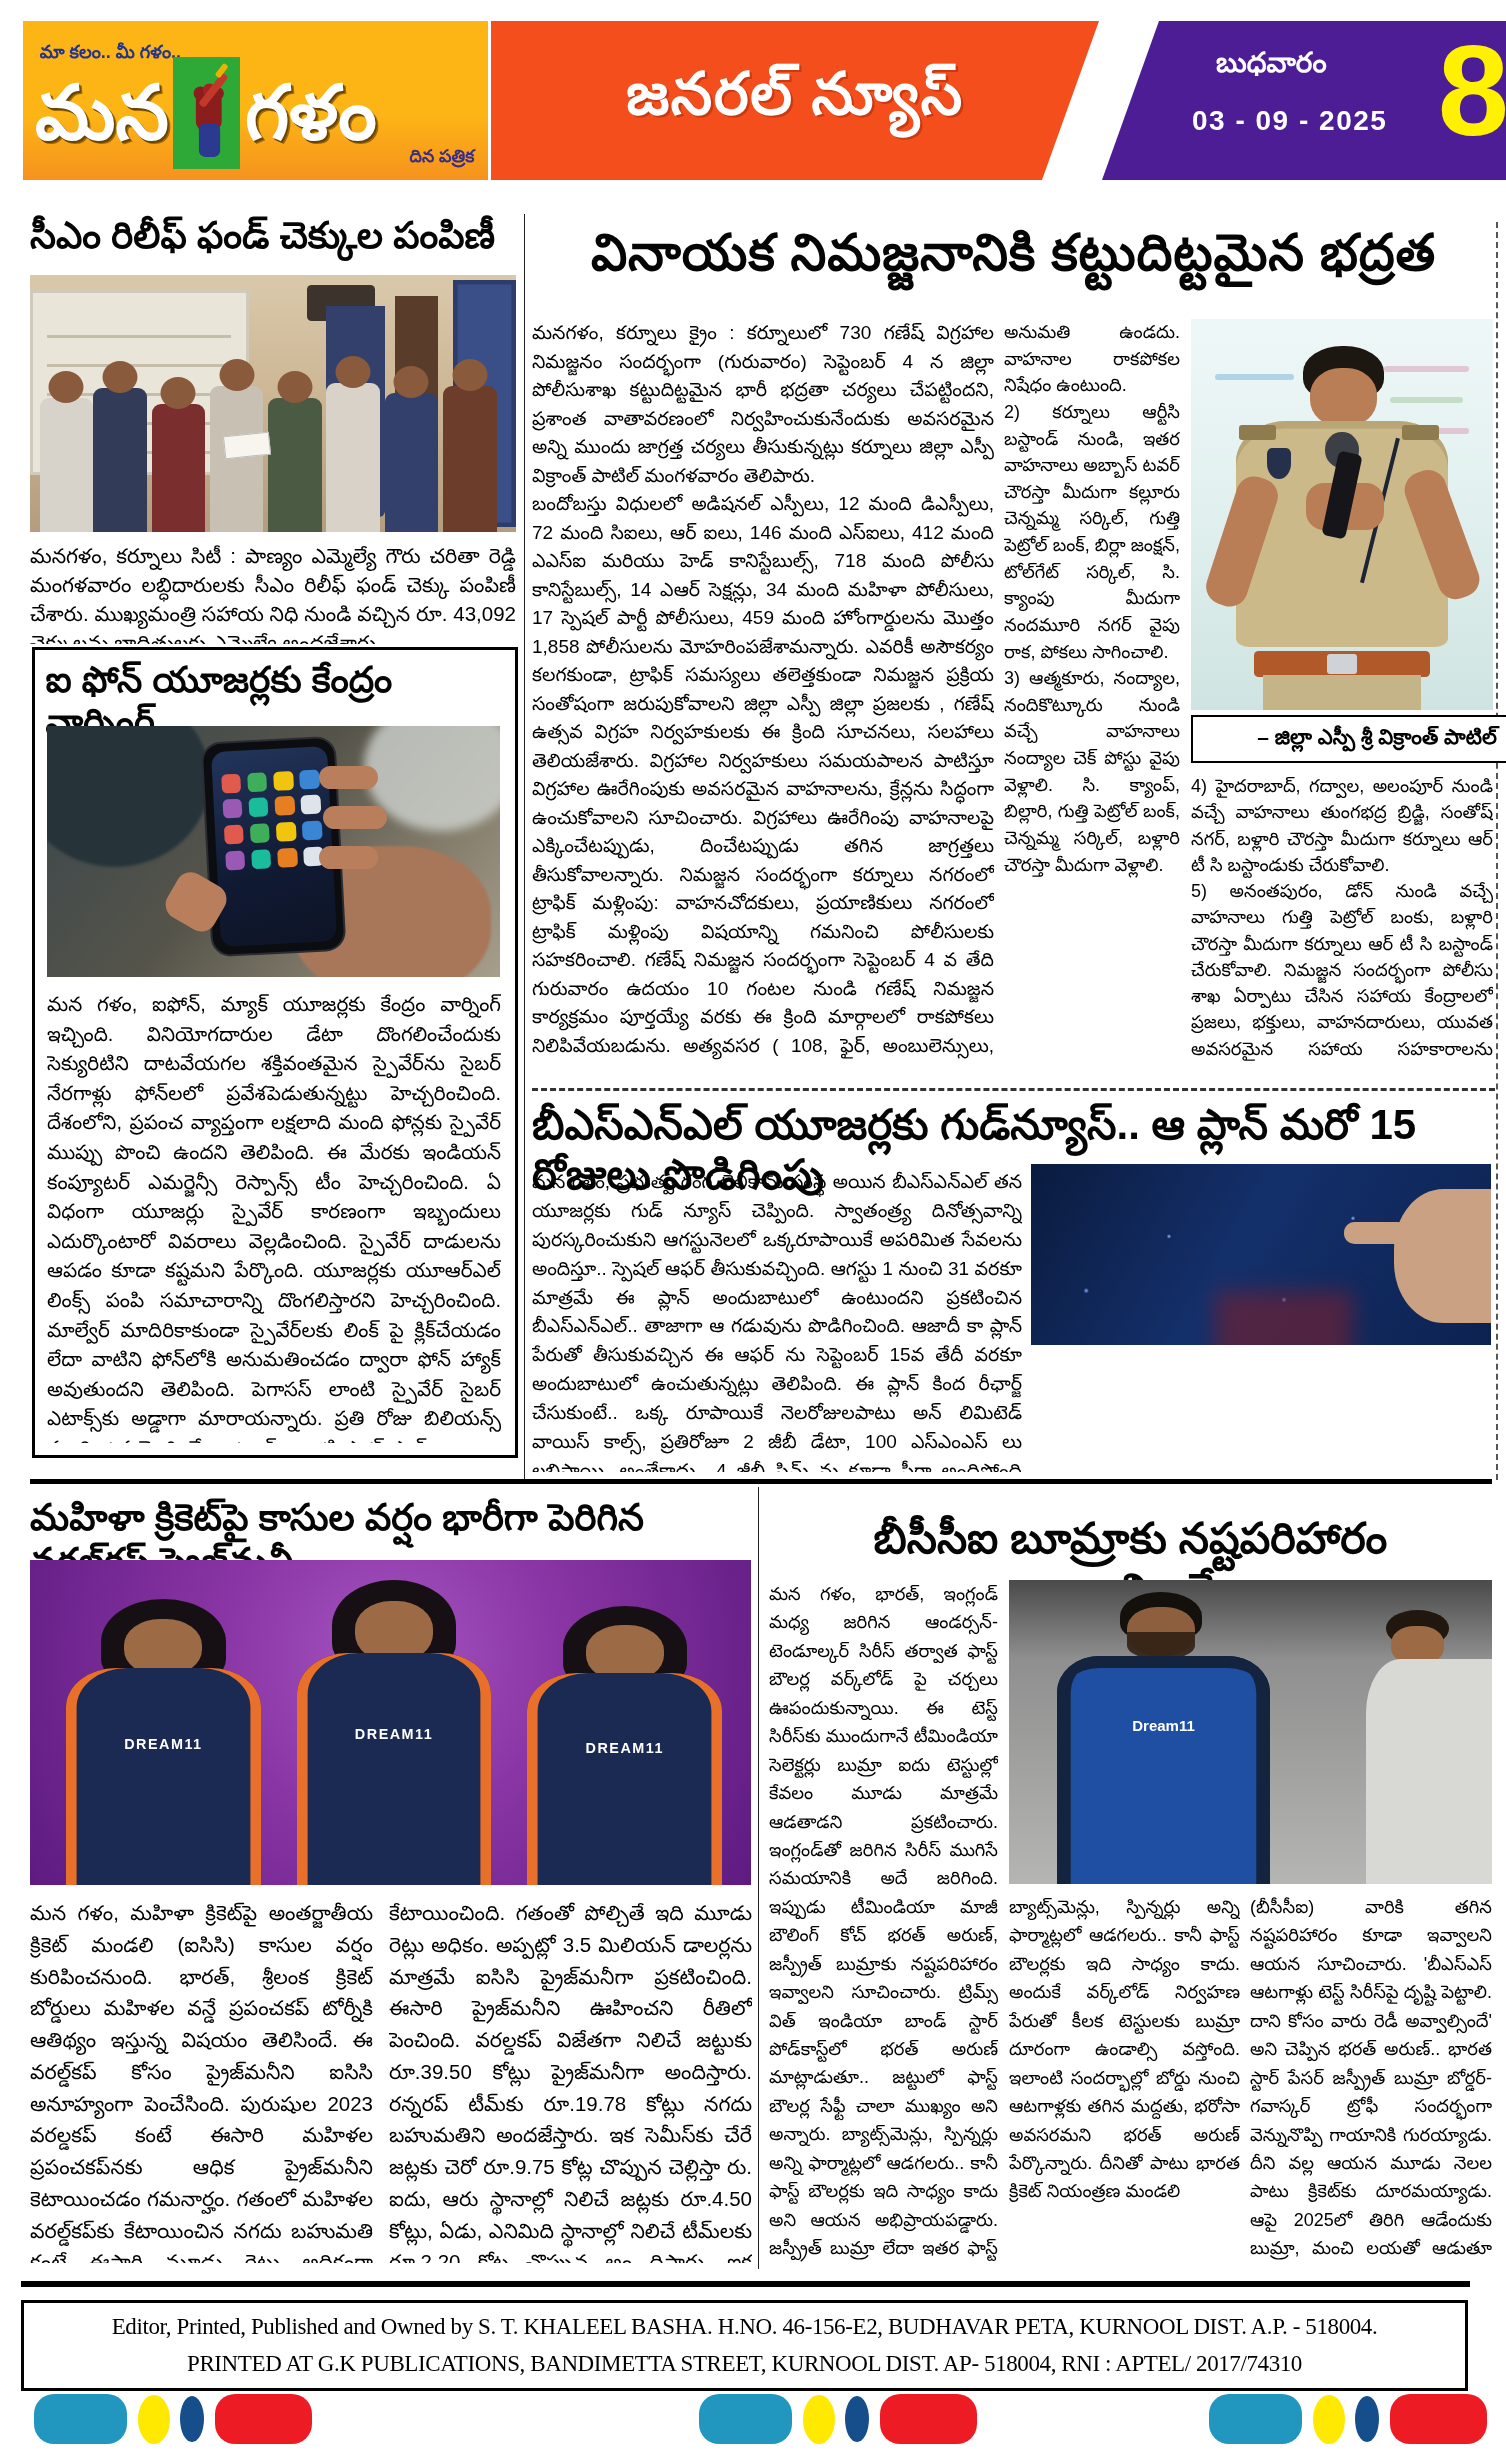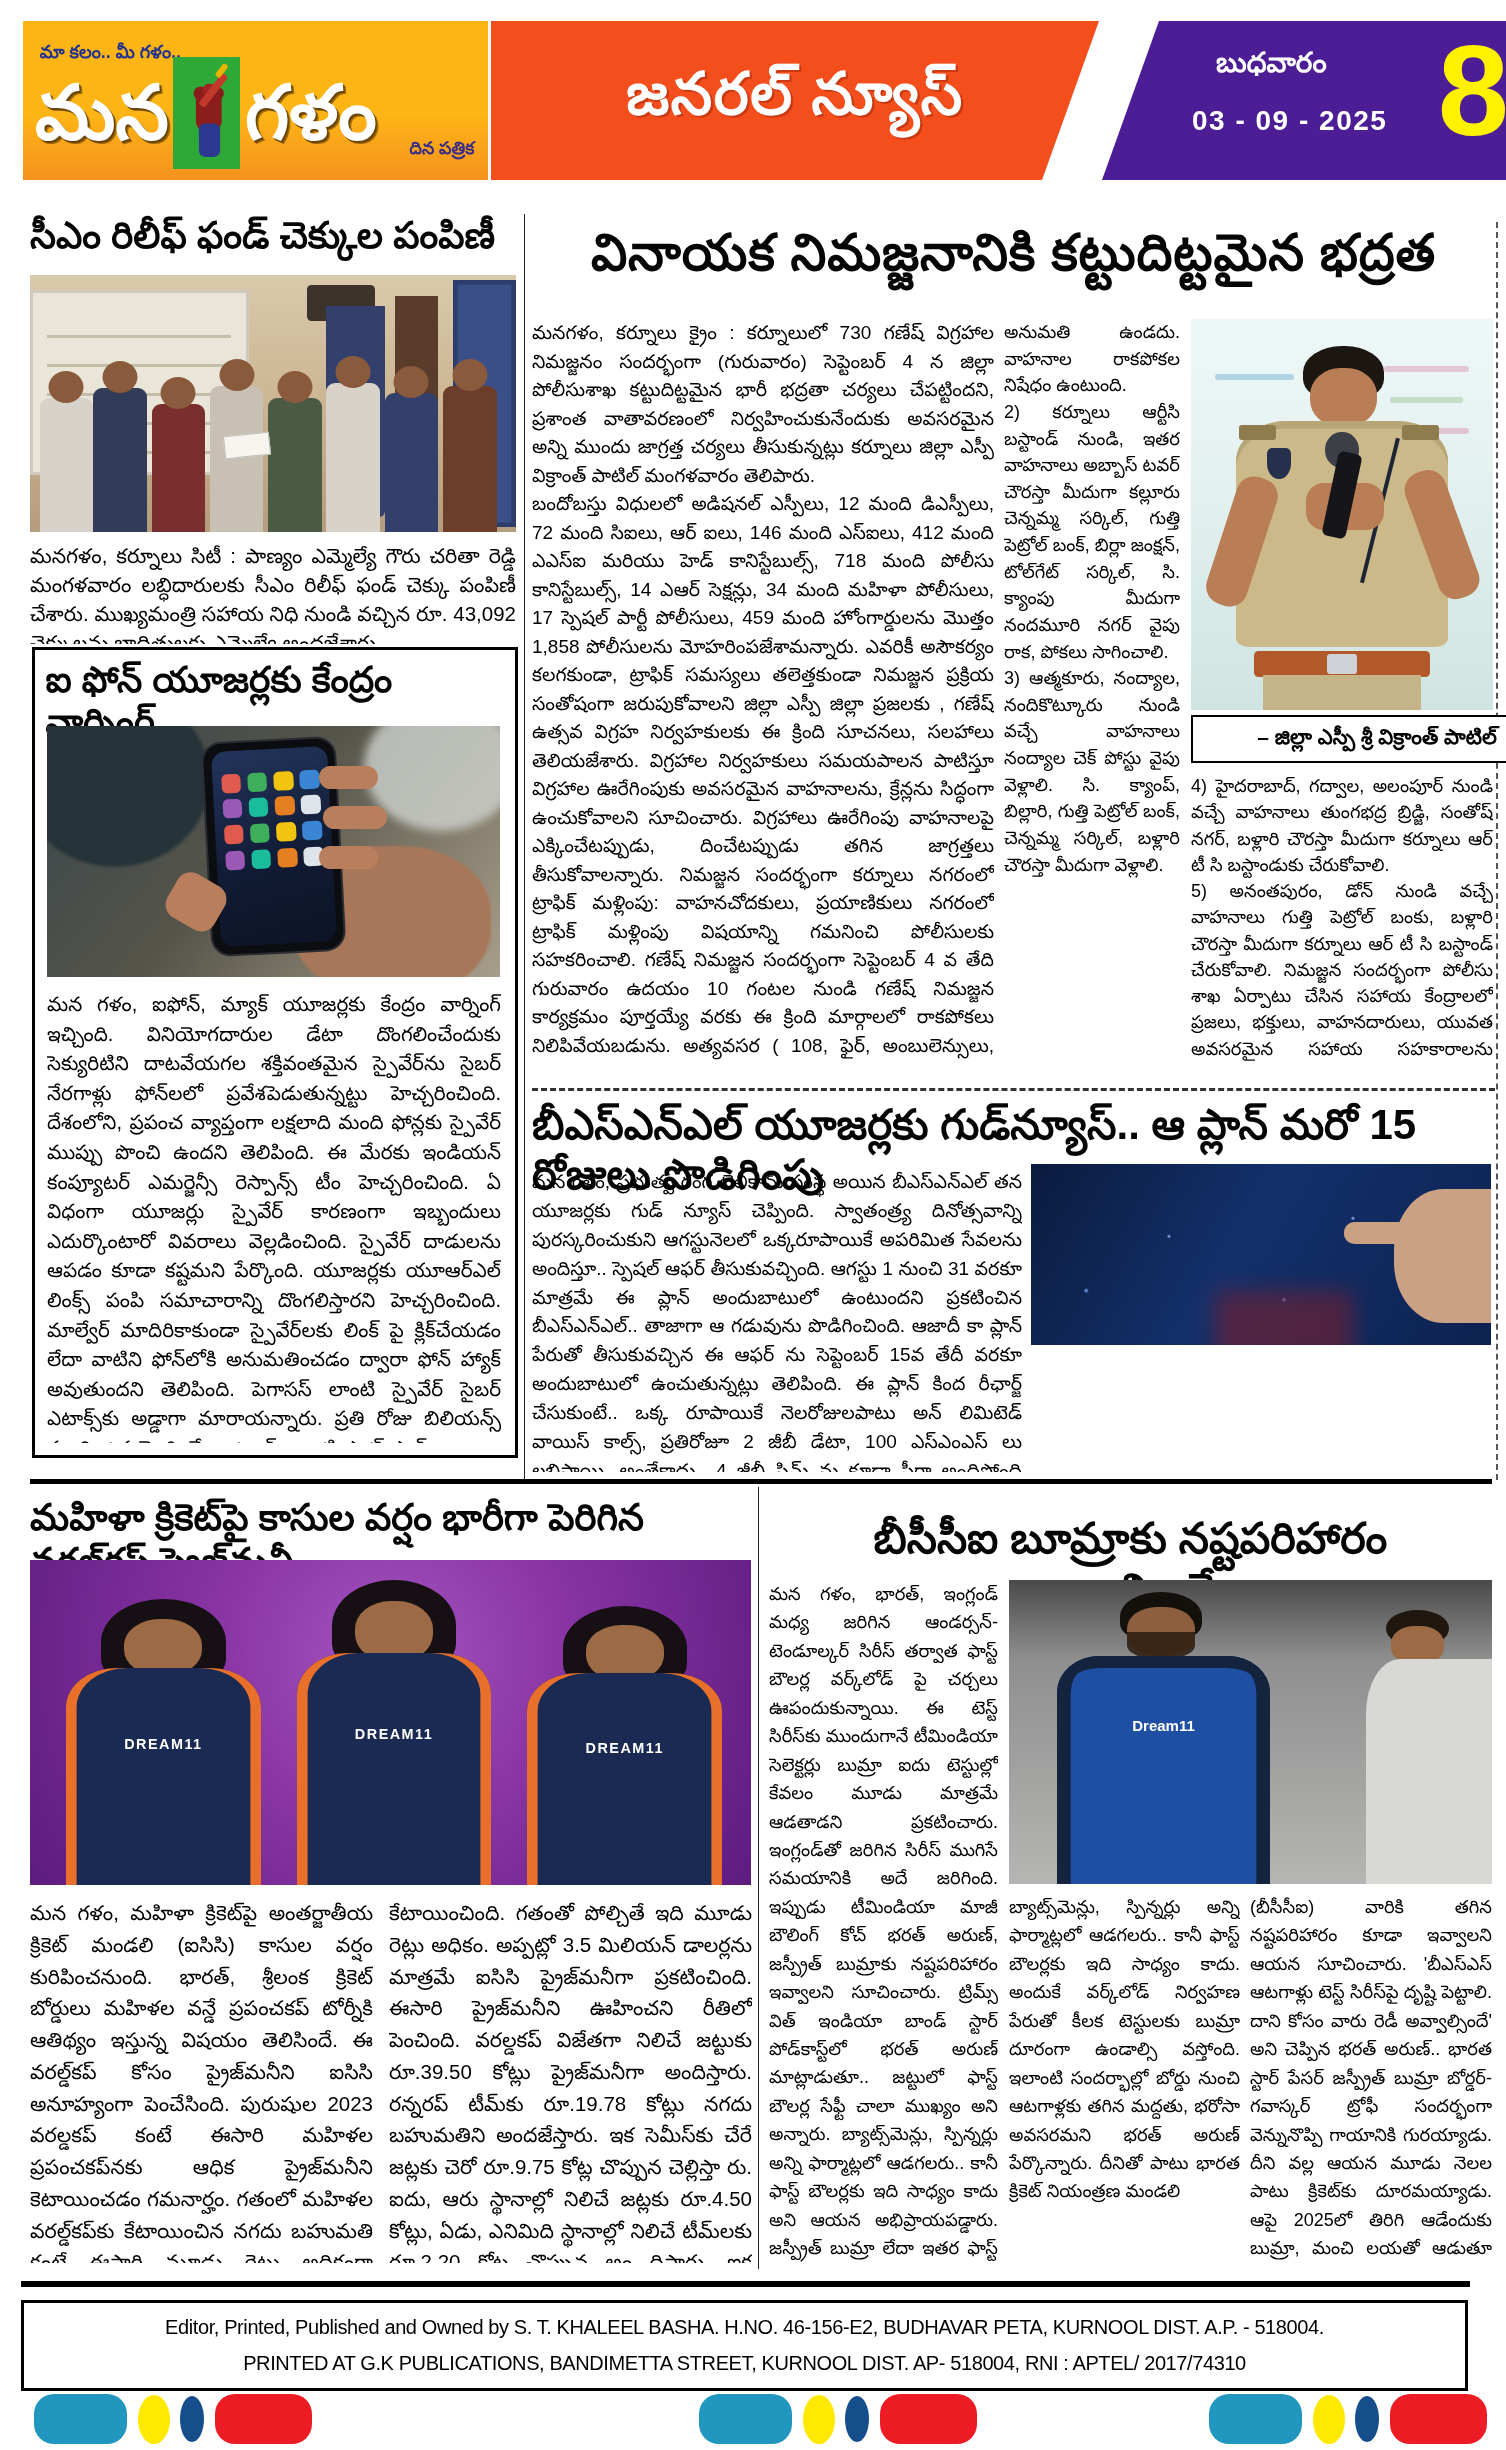--- a/index.html
+++ b/index.html
@@ -7,21 +7,21 @@
         font-family:"Liberation Sans",sans-serif;color:#000;}
   
   .mh{position:absolute;top:21px;left:23px;width:1469px;height:159px;}
   .mh-left{position:absolute;left:0;top:0;width:465px;height:159px;
            background:linear-gradient(180deg,#FDB515 0%,#FDB515 58%,#F6921E 100%);}
   .tagline{position:absolute;left:16.7px;top:21px;font-size:18px;font-weight:700;color:#23338F;}
   .logo-row{position:absolute;left:12px;top:36px;display:flex;align-items:center;gap:4.6px;}
   .logo-word{font-size:76px;font-weight:800;color:#fff;line-height:1;
              text-shadow:3px 3px 0 rgba(80,50,0,.55),1.5px 1.5px 0 #8a5c00;}
   .emblem{width:67px;height:112px;background:#2EA836;position:relative;display:inline-block;}
-  .logo-sub{position:absolute;right:13.7px;bottom:18px;font-size:17.5px;font-weight:700;color:#3A2D86;}
+  .logo-sub{position:absolute;right:13.7px;bottom:10px;font-size:17.5px;font-weight:700;color:#3A2D86;}
   .mh-mid{position:absolute;left:468px;top:0;width:608px;height:159px;background:#F54E1D;
           clip-path:polygon(0 0,100% 0,calc(100% - 57px) 100%,0 100%);
           display:flex;align-items:center;justify-content:center;}
   .mh-mid span{font-size:59px;font-weight:800;color:#fff;letter-spacing:1.5px;
                text-shadow:2.3px 2.3px 0 rgba(120,20,0,.35);}
   .mh-right{position:absolute;left:1079px;top:0;width:428px;height:159px;background:#4c1d95;
             clip-path:polygon(57px 0,100% 0,100% 100%,0 100%);}
   .weekday{position:absolute;left:114px;top:26px;font-size:28px;font-weight:800;color:#fff;}
   .eddate{position:absolute;left:90px;top:84px;font-size:28px;font-weight:800;color:#fff;letter-spacing:1.5px;}
   .pagenum{position:absolute;right:21px;top:6px;font-size:128px;line-height:1;font-weight:800;color:#FFF100;}
@@ -122,21 +122,21 @@
   .ph-bum .m2face{position:absolute;right:10%;top:15%;width:11%;height:13%;background:#9c6a45;border-radius:44%;}
   .ph-bum .m2body{position:absolute;right:-4%;top:26%;width:30%;height:74%;background:#d8d8d4;border-radius:24% 10% 0 0;}
   
   .capbox{position:absolute;border:2.3px solid #000;display:flex;align-items:center;justify-content:center;
       font-weight:800;font-size:21px;background:#fff;padding-left:33px;}
   
   .a2box{position:absolute;border:3px solid #000;}
   
   .fbox{position:absolute;border:3.8px solid #000;display:flex;flex-direction:column;
         align-items:center;justify-content:space-evenly;}
-  .fbox div{font-size:20px;letter-spacing:-0.4px;}
+  .fbox div{font-size:23px;letter-spacing:-0.4px;font-family:Liberation Serif, serif;}
   .shapes{position:absolute;display:flex;align-items:center;gap:10.6px;height:50px;}
   .sh-teal{width:93px;height:50px;border-radius:20px;background:#2196BE;}
   .sh-yel{width:32px;height:49px;border-radius:50%;background:#FFE900;}
   .sh-navy{width:24px;height:46px;border-radius:50%;background:#164E8C;}
   .sh-red{width:97px;height:50px;border-radius:20px;background:#ED1C24;}
 </style>
 </head>
 <body>
 
 <div class="page">

